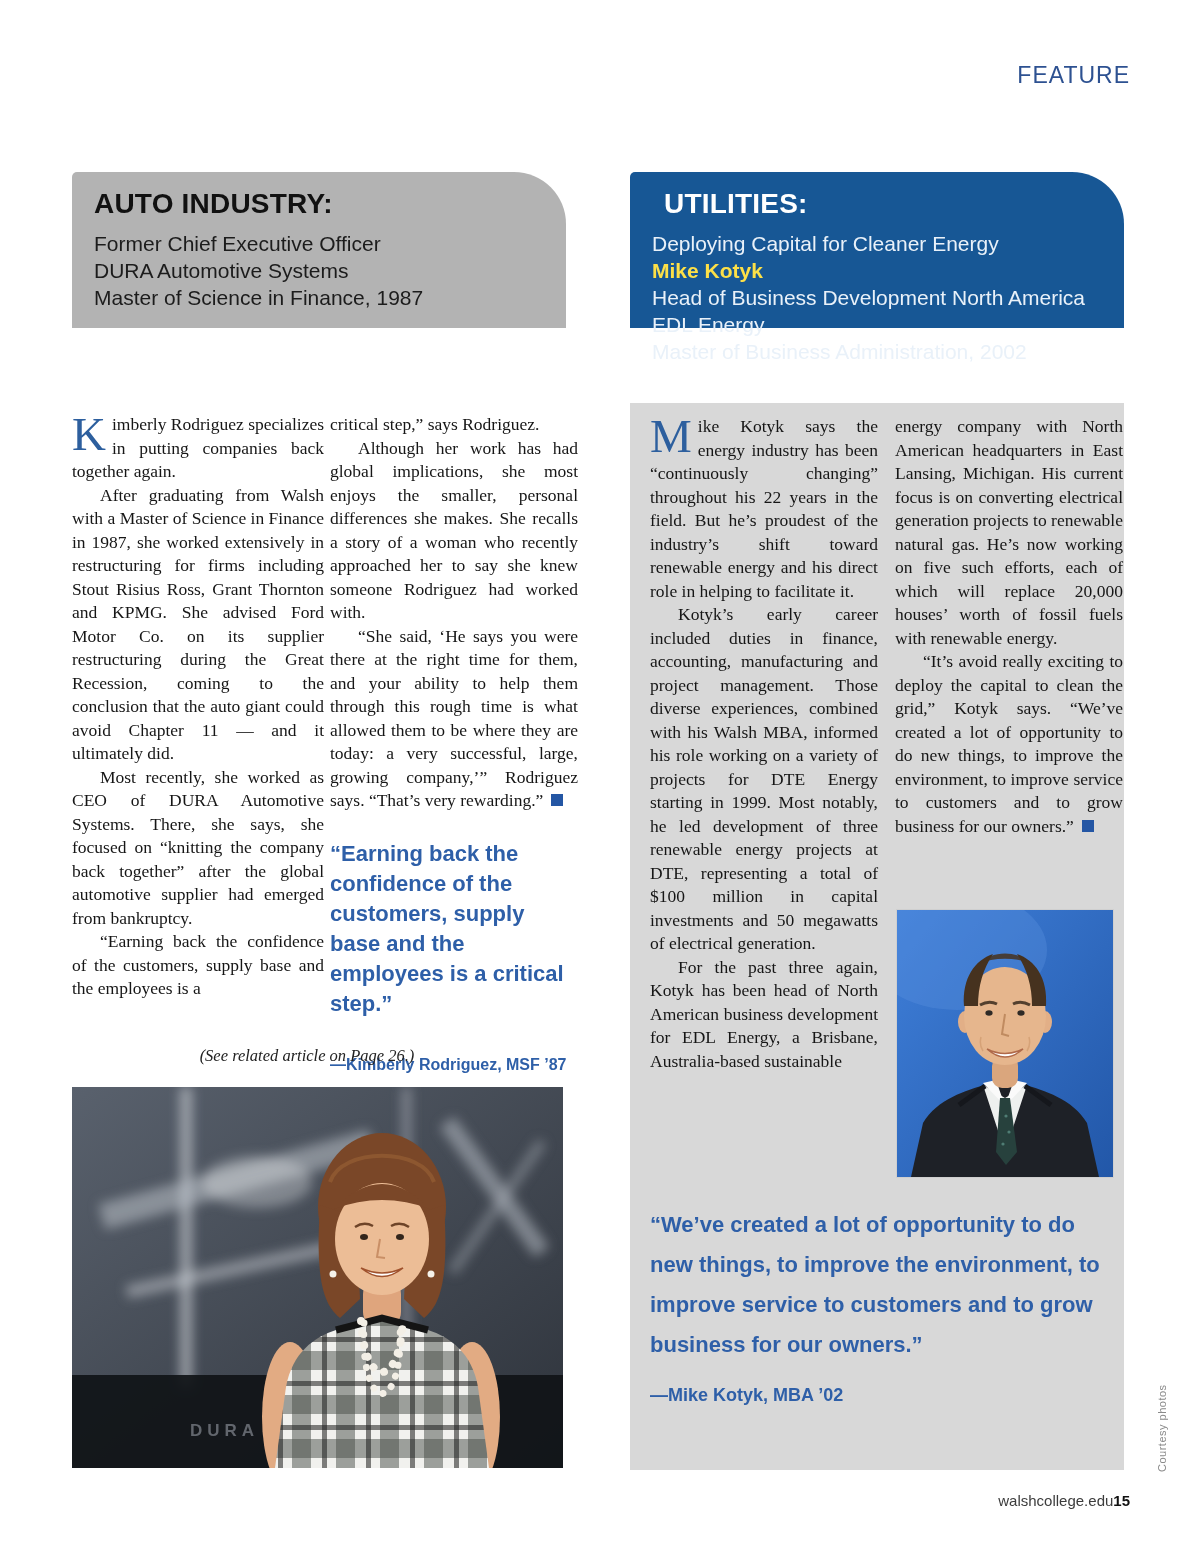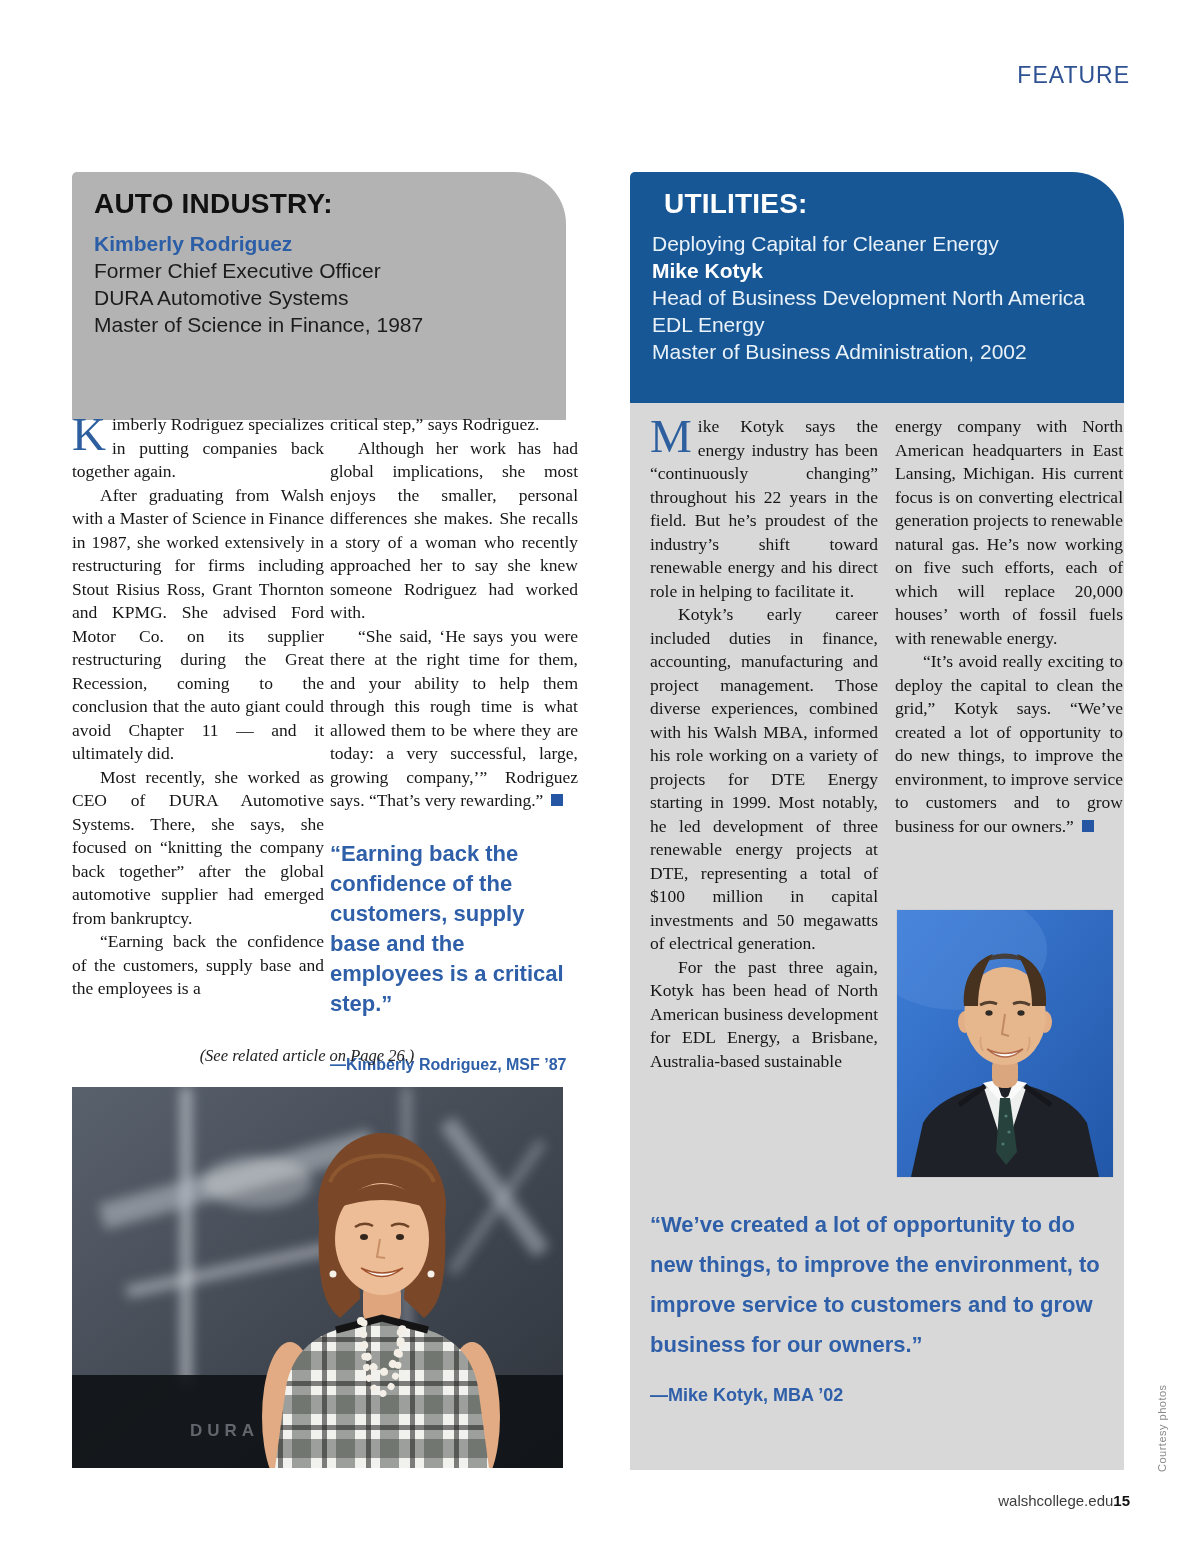--- a/index.html
+++ b/index.html
@@ -3,31 +3,31 @@
 <meta charset="utf-8">
 <style>
   html,body{margin:0;padding:0;background:#ffffff;}
   .page{position:relative;width:1200px;height:1559px;background:#ffffff;overflow:hidden;
         font-family:"Liberation Sans",sans-serif;}
 
   .feature-label{position:absolute;top:62px;right:70px;font-size:23px;letter-spacing:1px;
         color:#2d5191;font-weight:400;text-align:right;}
 
   
-  .card{position:absolute;top:172px;width:494px;height:248px;box-sizing:border-box;
+  .card{position:absolute;top:172px;width:494px;height:156px;box-sizing:border-box;
         padding:16px 12px 0 22px;border-radius:5px 52px 0 0;}
   .card-left{left:72px;background:#b3b3b3;color:#1c1c1c;}
   .card-right{left:630px;background:#175795;color:#e9f1f9;}
   .card h2{margin:0 0 10px 0;font-size:28px;font-weight:bold;letter-spacing:0.2px;}
   .card-left h2{color:#111111;}
   .card-right h2{color:#ffffff;margin-left:12px;}
   .card .line{font-size:21px;line-height:27px;font-weight:400;}
   .card .name{font-weight:bold;}
   .card-left .name{color:#2b5ea7;}
-  .card-right .name{color:#ffffff;}
+  .card-right .name{color:#fde047;}
 
   
   .col{position:absolute;width:252px;font-family:"Liberation Serif",serif;
        font-size:17.5px;line-height:23.5px;color:#161616;text-align:justify;}
   .col p{margin:0;text-indent:1.6em;}
   .col p.first{text-indent:0;}
   .dropcap{float:left;font-size:47px;line-height:38px;padding:2px 6px 0 0;color:#2d5f9e;
        font-family:"Liberation Serif",serif;}
   .endmark{display:inline-block;width:12px;height:12px;background:#2456a4;margin-left:8px;}
 
@@ -63,21 +63,20 @@
 </style>
 </head>
 <body>
 
 <div class="page">
 
   <div class="feature-label">FEATURE</div>
 
   <div class="card card-left">
     <h2>AUTO INDUSTRY:</h2>
-    <div class="line name">Kimberly Rodriguez</div>
     <div class="line">Former Chief Executive Officer</div>
     <div class="line">DURA Automotive Systems</div>
     <div class="line">Master of Science in Finance, 1987</div>
   </div>
 
   <div class="card card-right">
     <h2>UTILITIES:</h2>
     <div class="line">Deploying Capital for Cleaner Energy</div>
     <div class="line name">Mike Kotyk</div>
     <div class="line">Head of Business Development North America</div>

